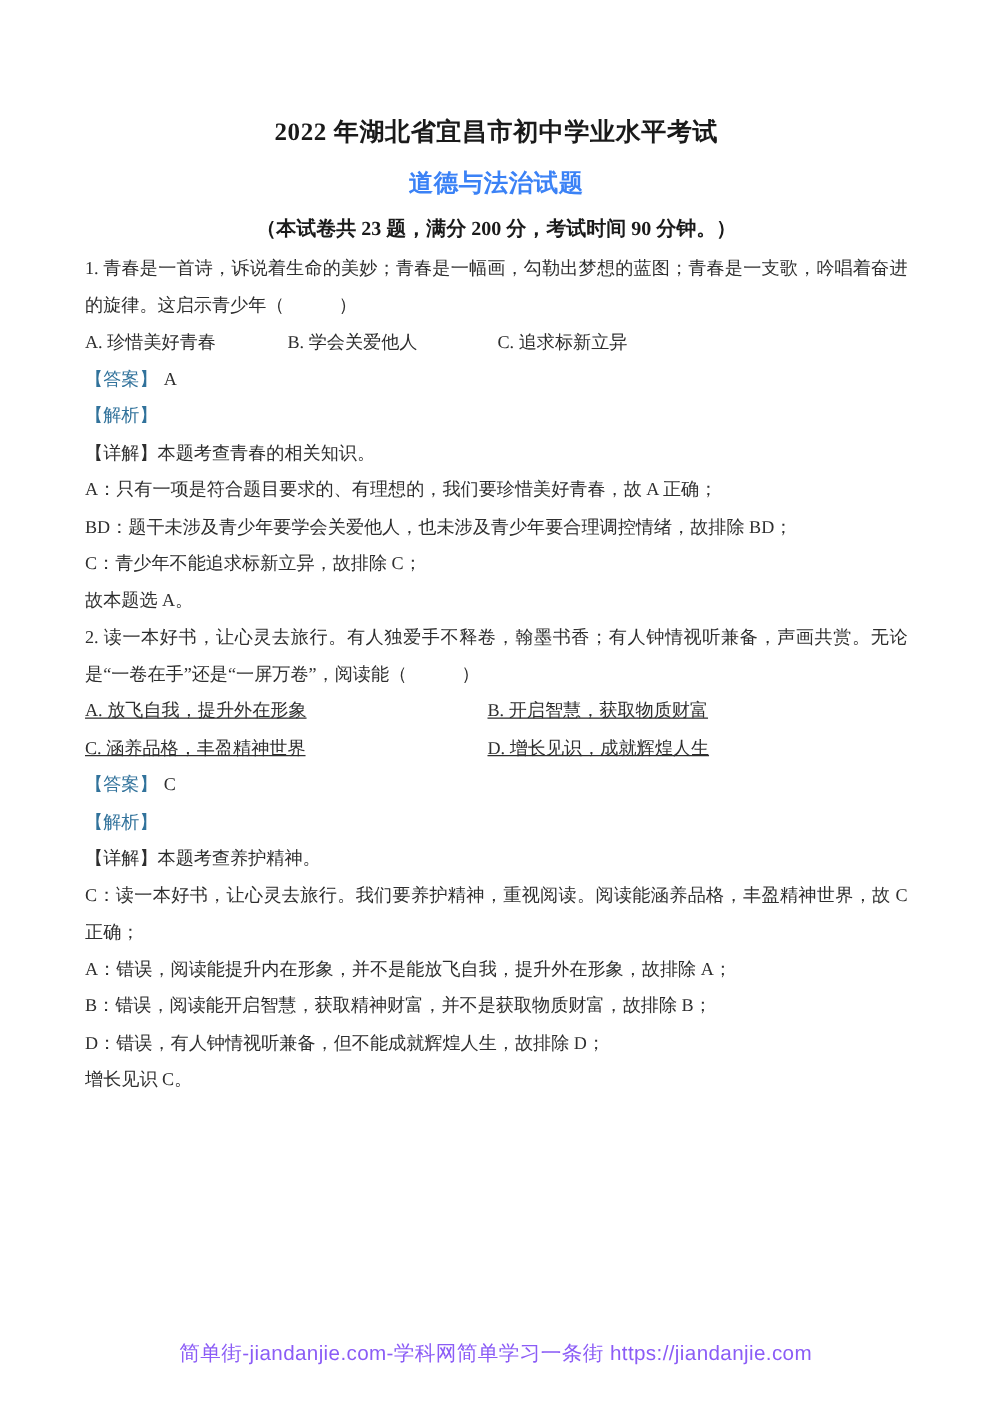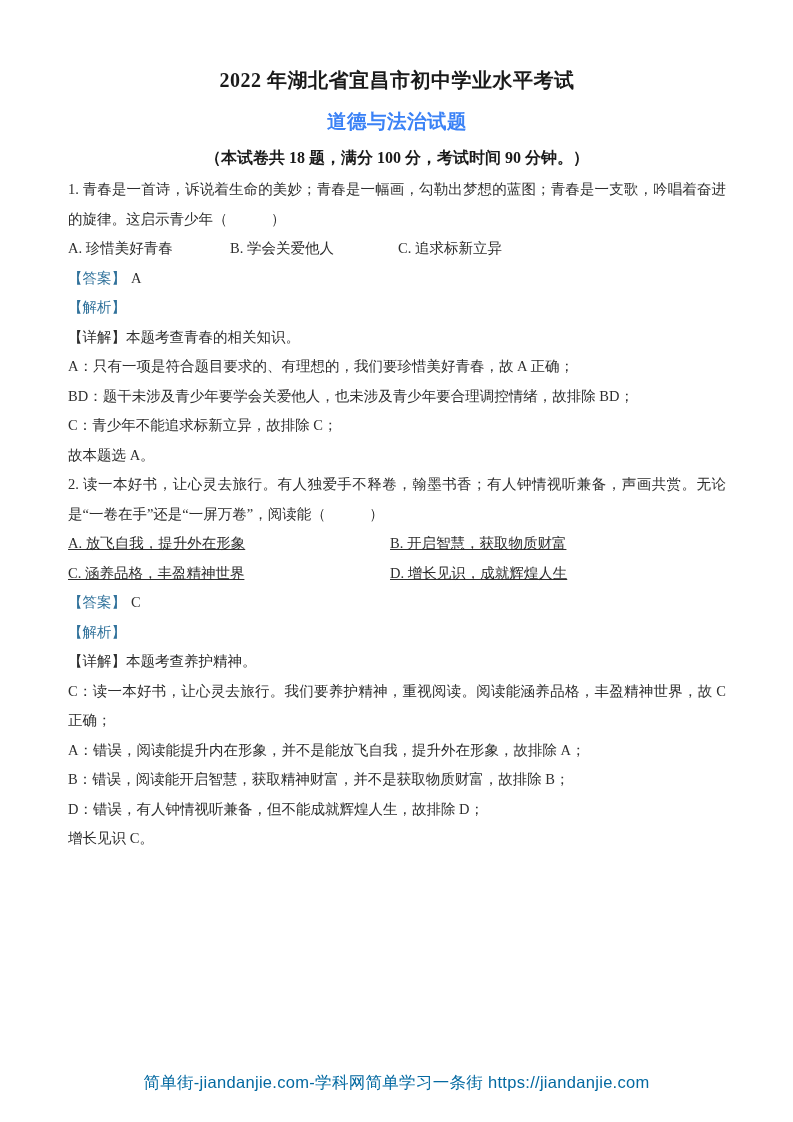--- a/index.html
+++ b/index.html
@@ -4,21 +4,21 @@
 <style>
   * { box-sizing: border-box; }
   html, body { margin: 0; padding: 0; background: #ffffff; }
   .page {
     width: 793px; height: 1122px;
     background: #ffffff;
     position: relative;
     overflow: hidden;
     font-family: "Liberation Serif", "DejaVu Serif", serif;
     color: #2e2e2e;
-    padding: 66px 67px 0 68px;
+    padding: 92px 67px 0 68px;
   }
   .title {
     font-size: 20px; font-weight: bold; text-align: center;
     margin: 0; line-height: 28px; color: #1a1a1a;
     letter-spacing: 0.5px;
   }
   .subtitle {
     font-size: 19.5px; font-weight: bold; text-align: center;
     margin: 14px 0 0 0; line-height: 28px; color: #3b82f6;
     letter-spacing: 0.5px;
@@ -43,31 +43,31 @@
     line-height: 29.5px;
     text-decoration: underline;
   }
   .opts-row span, .opts-grid span { white-space: nowrap; }
   .marker { color: #31729b; }
   .answer-val { margin-left: 5px; color: #2e2e2e; }
   .footer {
     position: absolute; left: 0; right: 0; bottom: 28px;
     text-align: center;
     font-family: "Liberation Sans", "DejaVu Sans", sans-serif;
-    font-size: 16.5px; color: #0369a1; letter-spacing: 0.3px;
+    font-size: 16.5px; color: #8b5cf6; letter-spacing: 0.3px;
   }
 </style>
 </head>
 <body>
 
 <div class="page">
 
   <h1 class="title">2022 年湖北省宜昌市初中学业水平考试</h1>
   <h2 class="subtitle">道德与法治试题</h2>
-  <div class="exam-info">（本试卷共 18 题，满分 100 分，考试时间 90 分钟。）</div>
+  <div class="exam-info">（本试卷共 23 题，满分 200 分，考试时间 90 分钟。）</div>
 
 
   <div class="questions">
 
     <div>
       <p>1. 青春是一首诗，诉说着生命的美妙；青春是一幅画，勾勒出梦想的蓝图；青春是一支歌，吟唱着奋进的旋律。这启示青少年（　　　）</p>
       <div class="opts-row">
         <span>A. 珍惜美好青春</span>
         <span>B. 学会关爱他人</span>
         <span>C. 追求标新立异</span>

